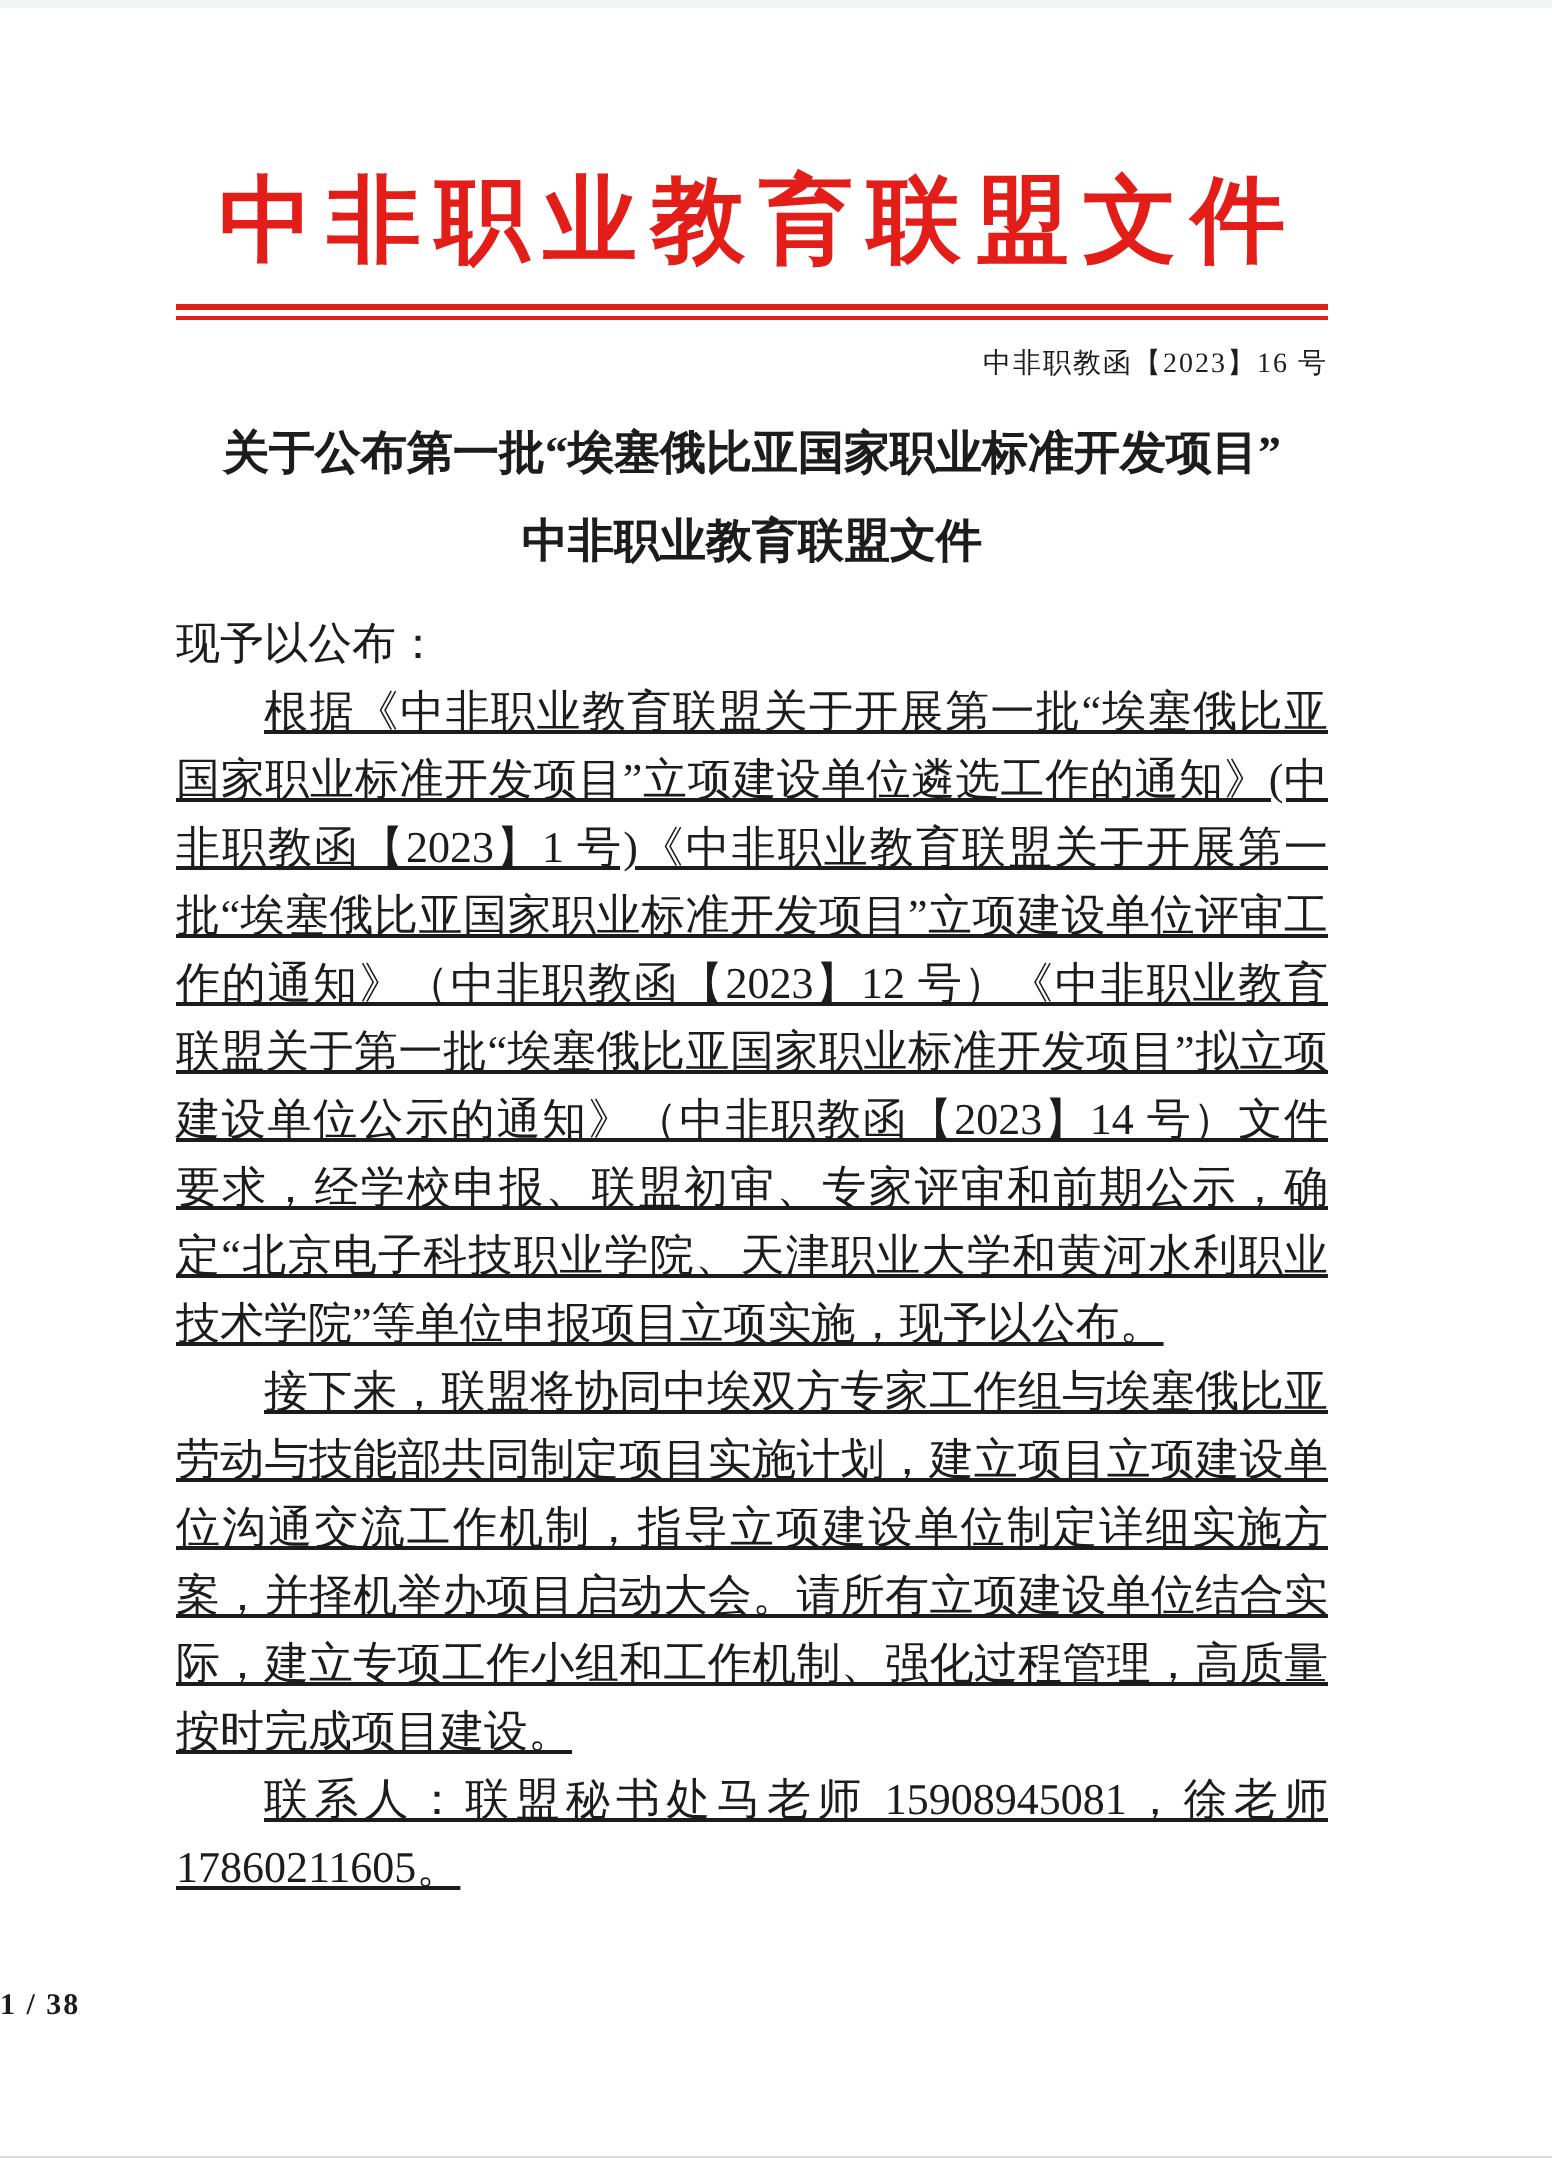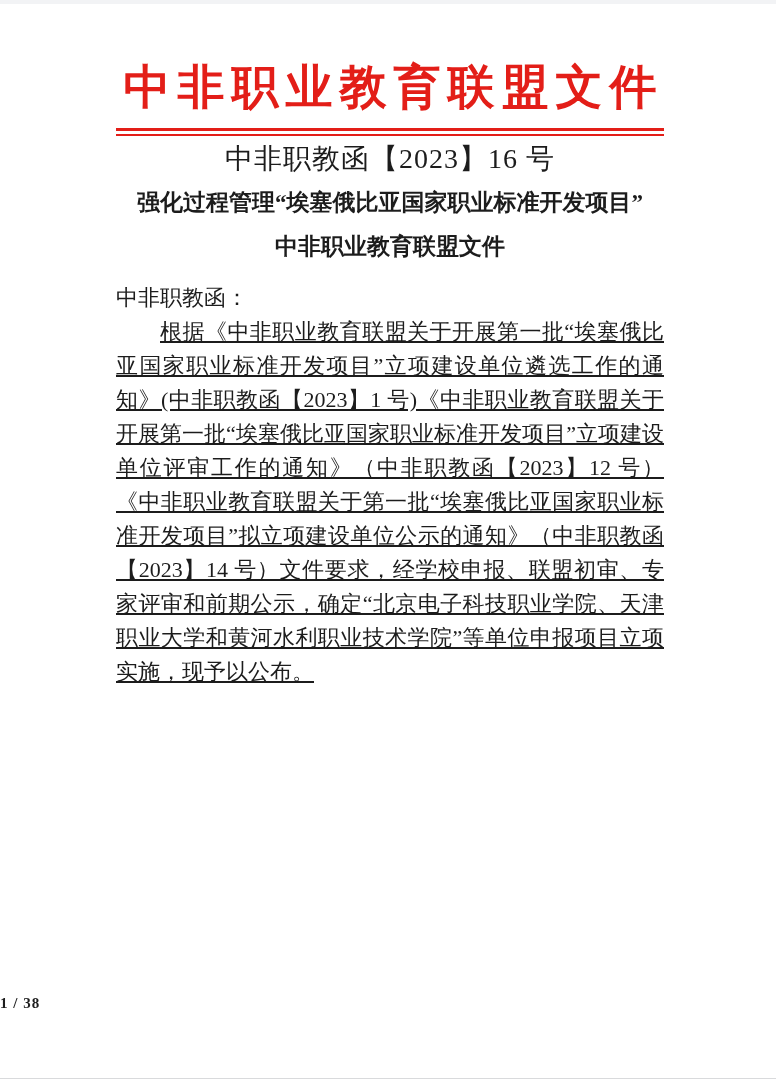--- a/index.html
+++ b/index.html
@@ -21,45 +21,46 @@
     height: 4px;
     background: var(--edge_gray_light, #f2f3f5);
   }
   .bottom-edge {
     position: absolute;
     bottom: 3px; left: 0; right: 0;
     height: 1px;
     background: var(--edge_gray, #d9dadc);
   }
   .page-content {
-    padding: 58px 112px 0 116px; 
+    padding: 58px 112px 0 88px; 
+    margin-top: 24px;
   }
   .letterhead {
     margin: 0;
     color: var(--header_red, #e31e18);
     font-weight: bold;
     font-size: 47px;
     line-height: 58px;
     letter-spacing: 7px;
     text-indent: 7px;
     text-align: center;
     white-space: nowrap;
   }
   .double-rule {
     margin-top: 12px;
     height: 3px; 
     border-top: 3px solid var(--header_red, #e31e18);
     border-bottom: 2px solid var(--header_red, #e31e18);
   }
   .doc-number {
     margin-top: 9px;
-    font-size: 28px;
+    font-size: 14px;
     line-height: 28px;
     letter-spacing: 1px;
-    text-align: center;
+    text-align: right;
   }
   .doc-title {
     margin: 8px -12px 0 -12px; 
     font-size: 23px;
     font-weight: bold;
     text-align: center;
     line-height: 44px;
   }
   .doc-title .title-line {
     display: block;
@@ -96,26 +97,28 @@
 
 <div class="page-content">
 
   <h1 class="letterhead">中非职业教育联盟文件</h1>
 
   <div class="double-rule"></div>
 
   <div class="doc-number">中非职教函【2023】16 号</div>
 
   <h2 class="doc-title">
-    <span class="title-line">强化过程管理“埃塞俄比亚国家职业标准开发项目”</span>
+    <span class="title-line">关于公布第一批“埃塞俄比亚国家职业标准开发项目”</span>
     <span class="title-line">中非职业教育联盟文件</span>
   </h2>
 
   <div class="body-text">
-    <p class="salutation">中非职教函：</p>
+    <p class="salutation">现予以公布：</p>
     <p class="para">根据《中非职业教育联盟关于开展第一批“埃塞俄比亚国家职业标准开发项目”立项建设单位遴选工作的通知》(中非职教函【2023】1 号)《中非职业教育联盟关于开展第一批“埃塞俄比亚国家职业标准开发项目”立项建设单位评审工作的通知》（中非职教函【2023】12 号）《中非职业教育联盟关于第一批“埃塞俄比亚国家职业标准开发项目”拟立项建设单位公示的通知》（中非职教函【2023】14 号）文件要求，经学校申报、联盟初审、专家评审和前期公示，确定“北京电子科技职业学院、天津职业大学和黄河水利职业技术学院”等单位申报项目立项实施，现予以公布。</p>
+    <p class="para">接下来，联盟将协同中埃双方专家工作组与埃塞俄比亚劳动与技能部共同制定项目实施计划，建立项目立项建设单位沟通交流工作机制，指导立项建设单位制定详细实施方案，并择机举办项目启动大会。请所有立项建设单位结合实际，建立专项工作小组和工作机制、强化过程管理，高质量按时完成项目建设。</p>
+    <p class="para">联系人：联盟秘书处马老师 15908945081，徐老师 17860211605。</p>
   </div>
 
 </div>
 
 <div class="page-number">1 / 38</div>
 
 <div class="bottom-edge"></div>
 
 </body></html>

